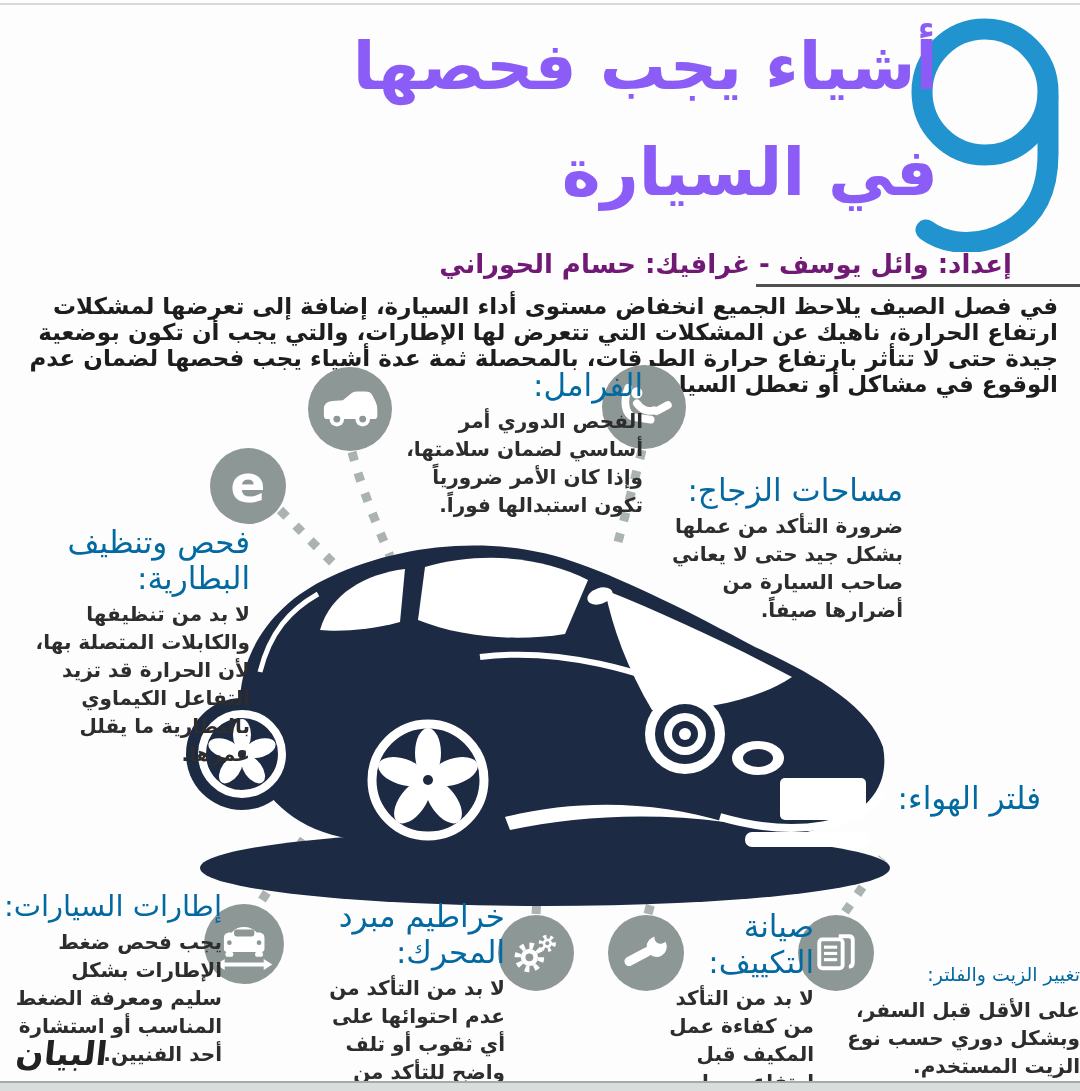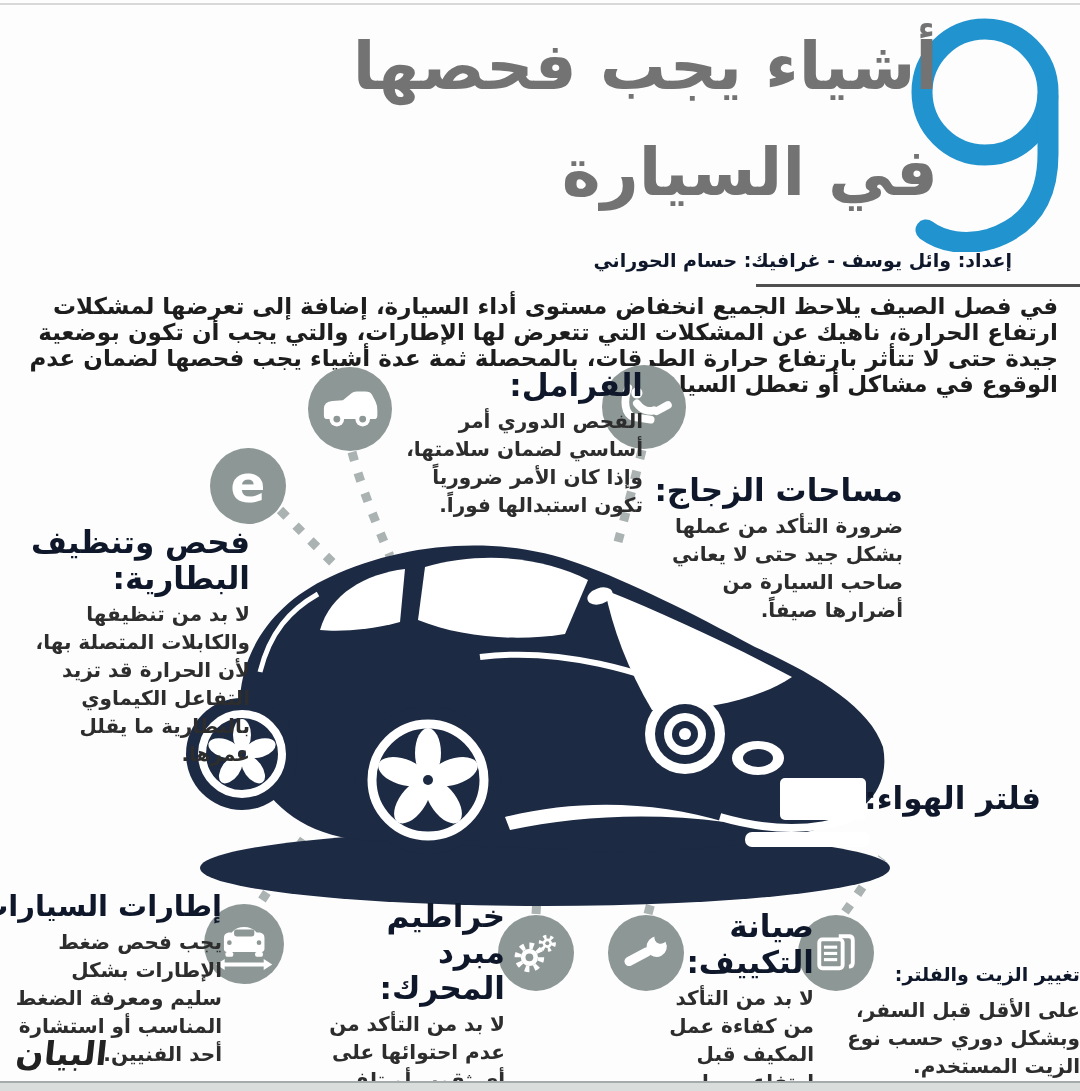--- a/index.html
+++ b/index.html
@@ -1,29 +1,29 @@
 <!DOCTYPE html>
 <html lang="ar"><head>
 <meta charset="utf-8">
 <style>
   html,body{margin:0;padding:0;}
   body{font-family:"DejaVu Sans","Liberation Sans",sans-serif;background:#ffffff;}
   #stage{position:relative;width:1080px;height:1091px;background:#fdfdfd;overflow:hidden;}
   .abs{position:absolute;}
   
-  .main-title{right:142px;top:14px;text-align:right;color:#737373;font-weight:bold;
+  .main-title{right:142px;top:14px;text-align:right;color:#8b5cf6;font-weight:bold;
               font-size:66px;line-height:106px;direction:rtl;white-space:nowrap;}
-  .credit{right:68px;top:249px;font-size:19px;font-weight:bold;color:#0f172a;direction:rtl;}
+  .credit{right:68px;top:249px;font-size:26px;font-weight:bold;color:#701a75;direction:rtl;}
   .rule-right{left:756px;right:0;top:284px;height:3px;background:#4f4f4f;}
   .rule-top{left:0;right:0;top:3px;height:2px;background:#d8d8d8;}
   .intro{left:22px;right:22px;top:293px;font-size:23px;font-weight:bold;color:#1d1d1d;
          line-height:26px;text-align:right;direction:rtl;}
   
   .section{direction:rtl;text-align:right;}
-  .sec-title{color:#0f172a;font-weight:bold;font-size:31px;line-height:36px;}
+  .sec-title{color:#0369a1;font-weight:normal;font-size:31px;line-height:36px;}
   .sec-body{color:#2d2d2d;font-weight:bold;font-size:20px;line-height:28px;margin-top:4px;}
   .nowrap{white-space:nowrap;}
   
   .icon-circle{border-radius:50%;background:#8d9796;display:flex;align-items:center;justify-content:center;}
   .icon-circle svg{width:78%;height:78%;}
   .e-glyph{color:#ffffff;font-weight:bold;font-size:52px;line-height:1;transform:translateY(-2px);}
   
   .brand-logo{left:16px;top:1034px;font-size:33px;font-weight:bold;color:#222;
               transform:skewX(-6deg);direction:rtl;}
   .bottom-strip{left:0;right:0;top:1081px;height:10px;background:#d9dedd;border-top:2px solid #a4abab;}

